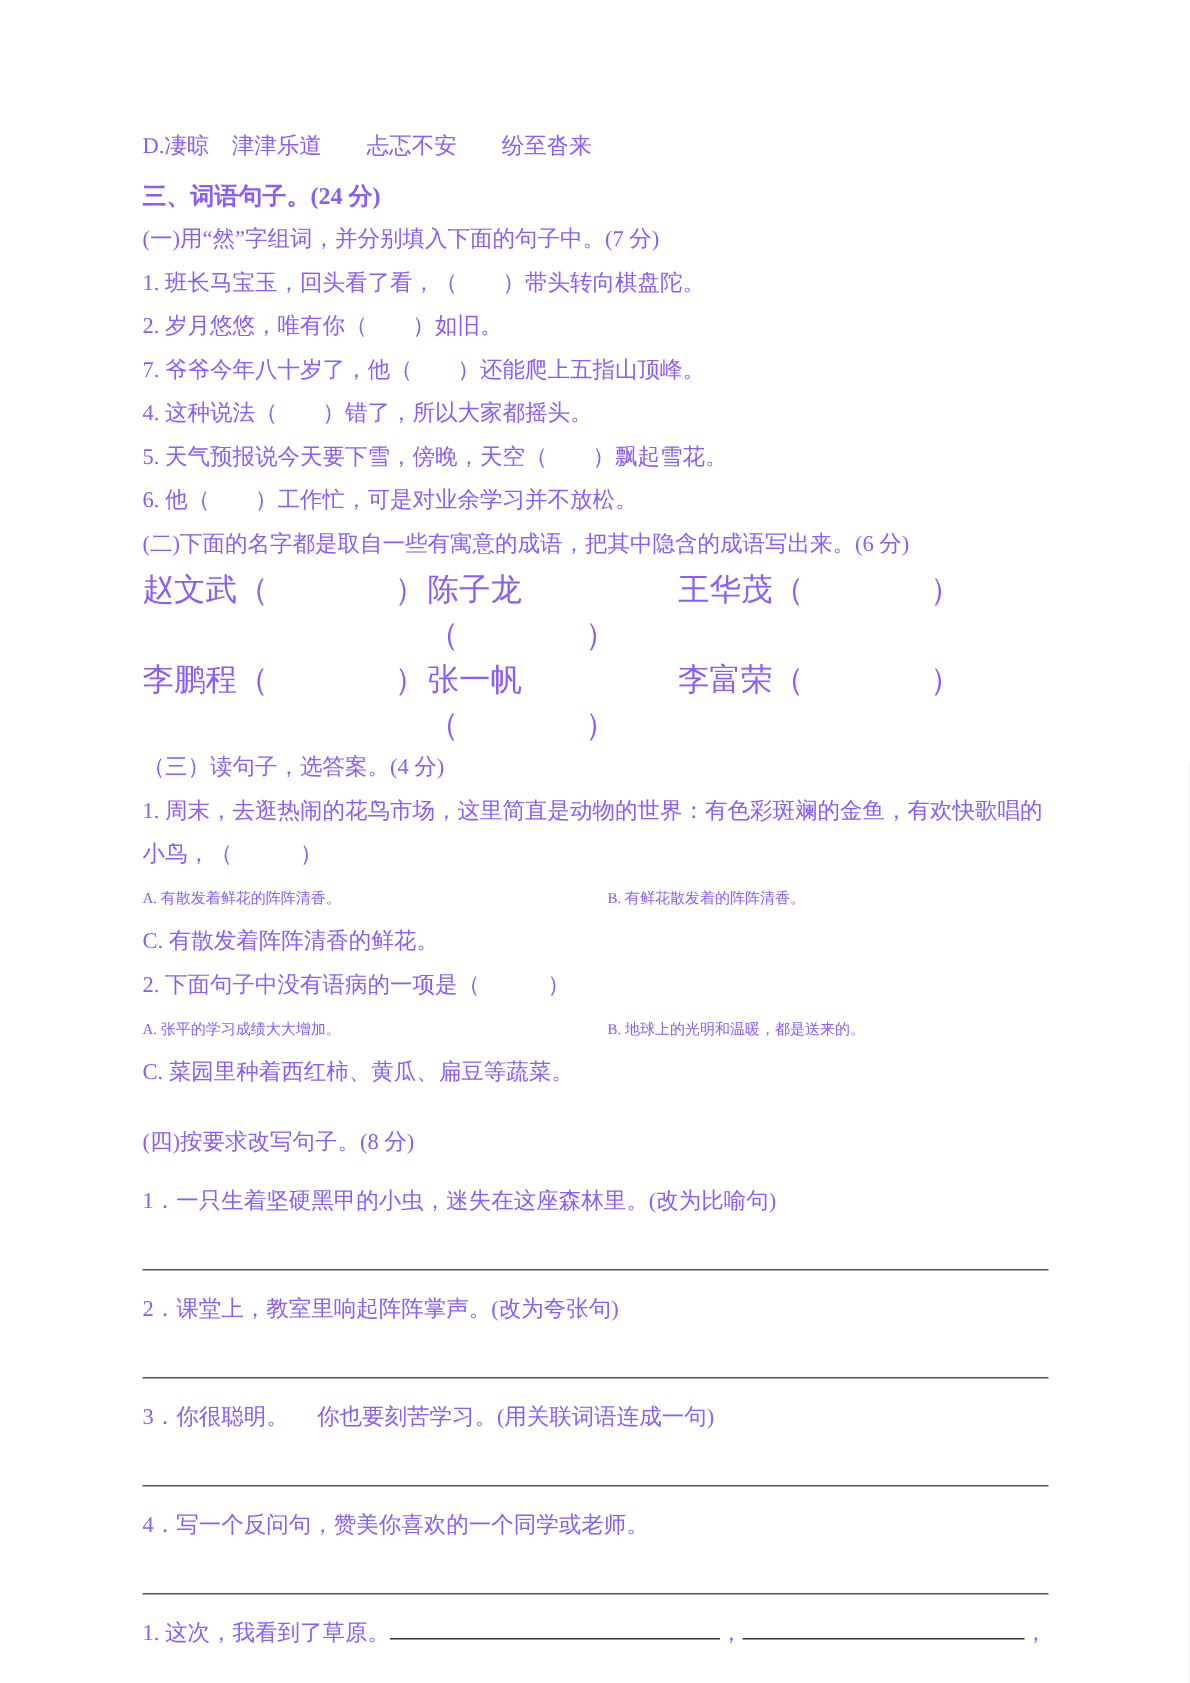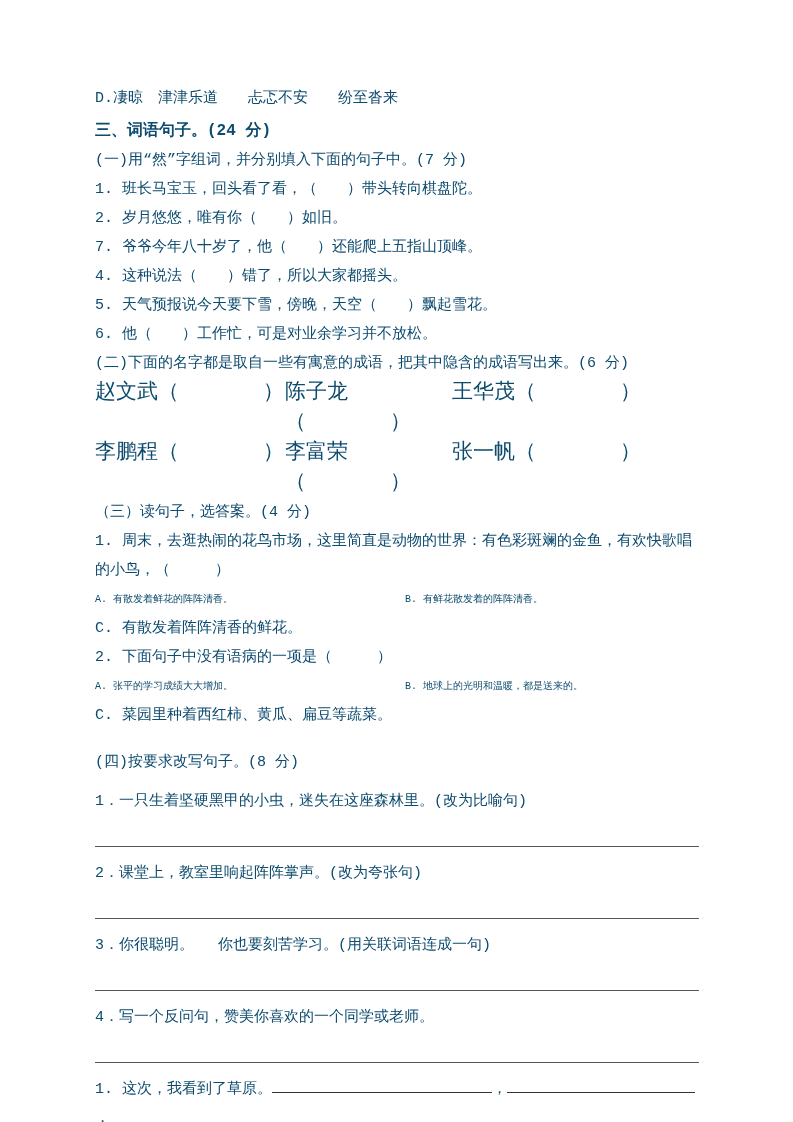--- a/index.html
+++ b/index.html
@@ -8,22 +8,22 @@
     background: #e8e8e8;
   }
   .page {
     position: relative;
     width: 793px;
     height: 1122px;
     margin: 0 auto;
     background: #ffffff;
     box-sizing: border-box;
     padding: 84px 94px 30px 95px;
-    font-family: Liberation Mono, monospace;
-    color: #0c4a6e;
+    font-family: Liberation Serif, serif;
+    color: #8b5cf6;
     overflow: hidden;
   }
   .line {
     margin: 0;
     font-size: 15px;
     line-height: 29px;
     white-space: normal;
   }
   .heading {
     font-weight: 700;
@@ -86,22 +86,22 @@
 
   <p class="line part-title">(二)下面的名字都是取自一些有寓意的成语，把其中隐含的成语写出来。(6 分)</p>
 
   <div class="names-row">
     <span class="name-cell">赵文武（　　　　）</span>
     <span class="name-cell">陈子龙（　　　　）</span>
     <span class="name-cell">王华茂（　　　　）</span>
   </div>
   <div class="names-row">
     <span class="name-cell">李鹏程（　　　　）</span>
+    <span class="name-cell">张一帆（　　　　）</span>
     <span class="name-cell">李富荣（　　　　）</span>
-    <span class="name-cell">张一帆（　　　　）</span>
   </div>
 
   <p class="line part-title">（三）读句子，选答案。(4 分)</p>
 
   <p class="line">1. 周末，去逛热闹的花鸟市场，这里简直是动物的世界：有色彩斑斓的金鱼，有欢快歌唱的小鸟，（　　　）</p>
   <div class="options-row">
     <span class="opt-a">A. 有散发着鲜花的阵阵清香。</span>
     <span class="opt-b">B. 有鲜花散发着的阵阵清香。</span>
   </div>
   <p class="line">C. 有散发着阵阵清香的鲜花。</p>

